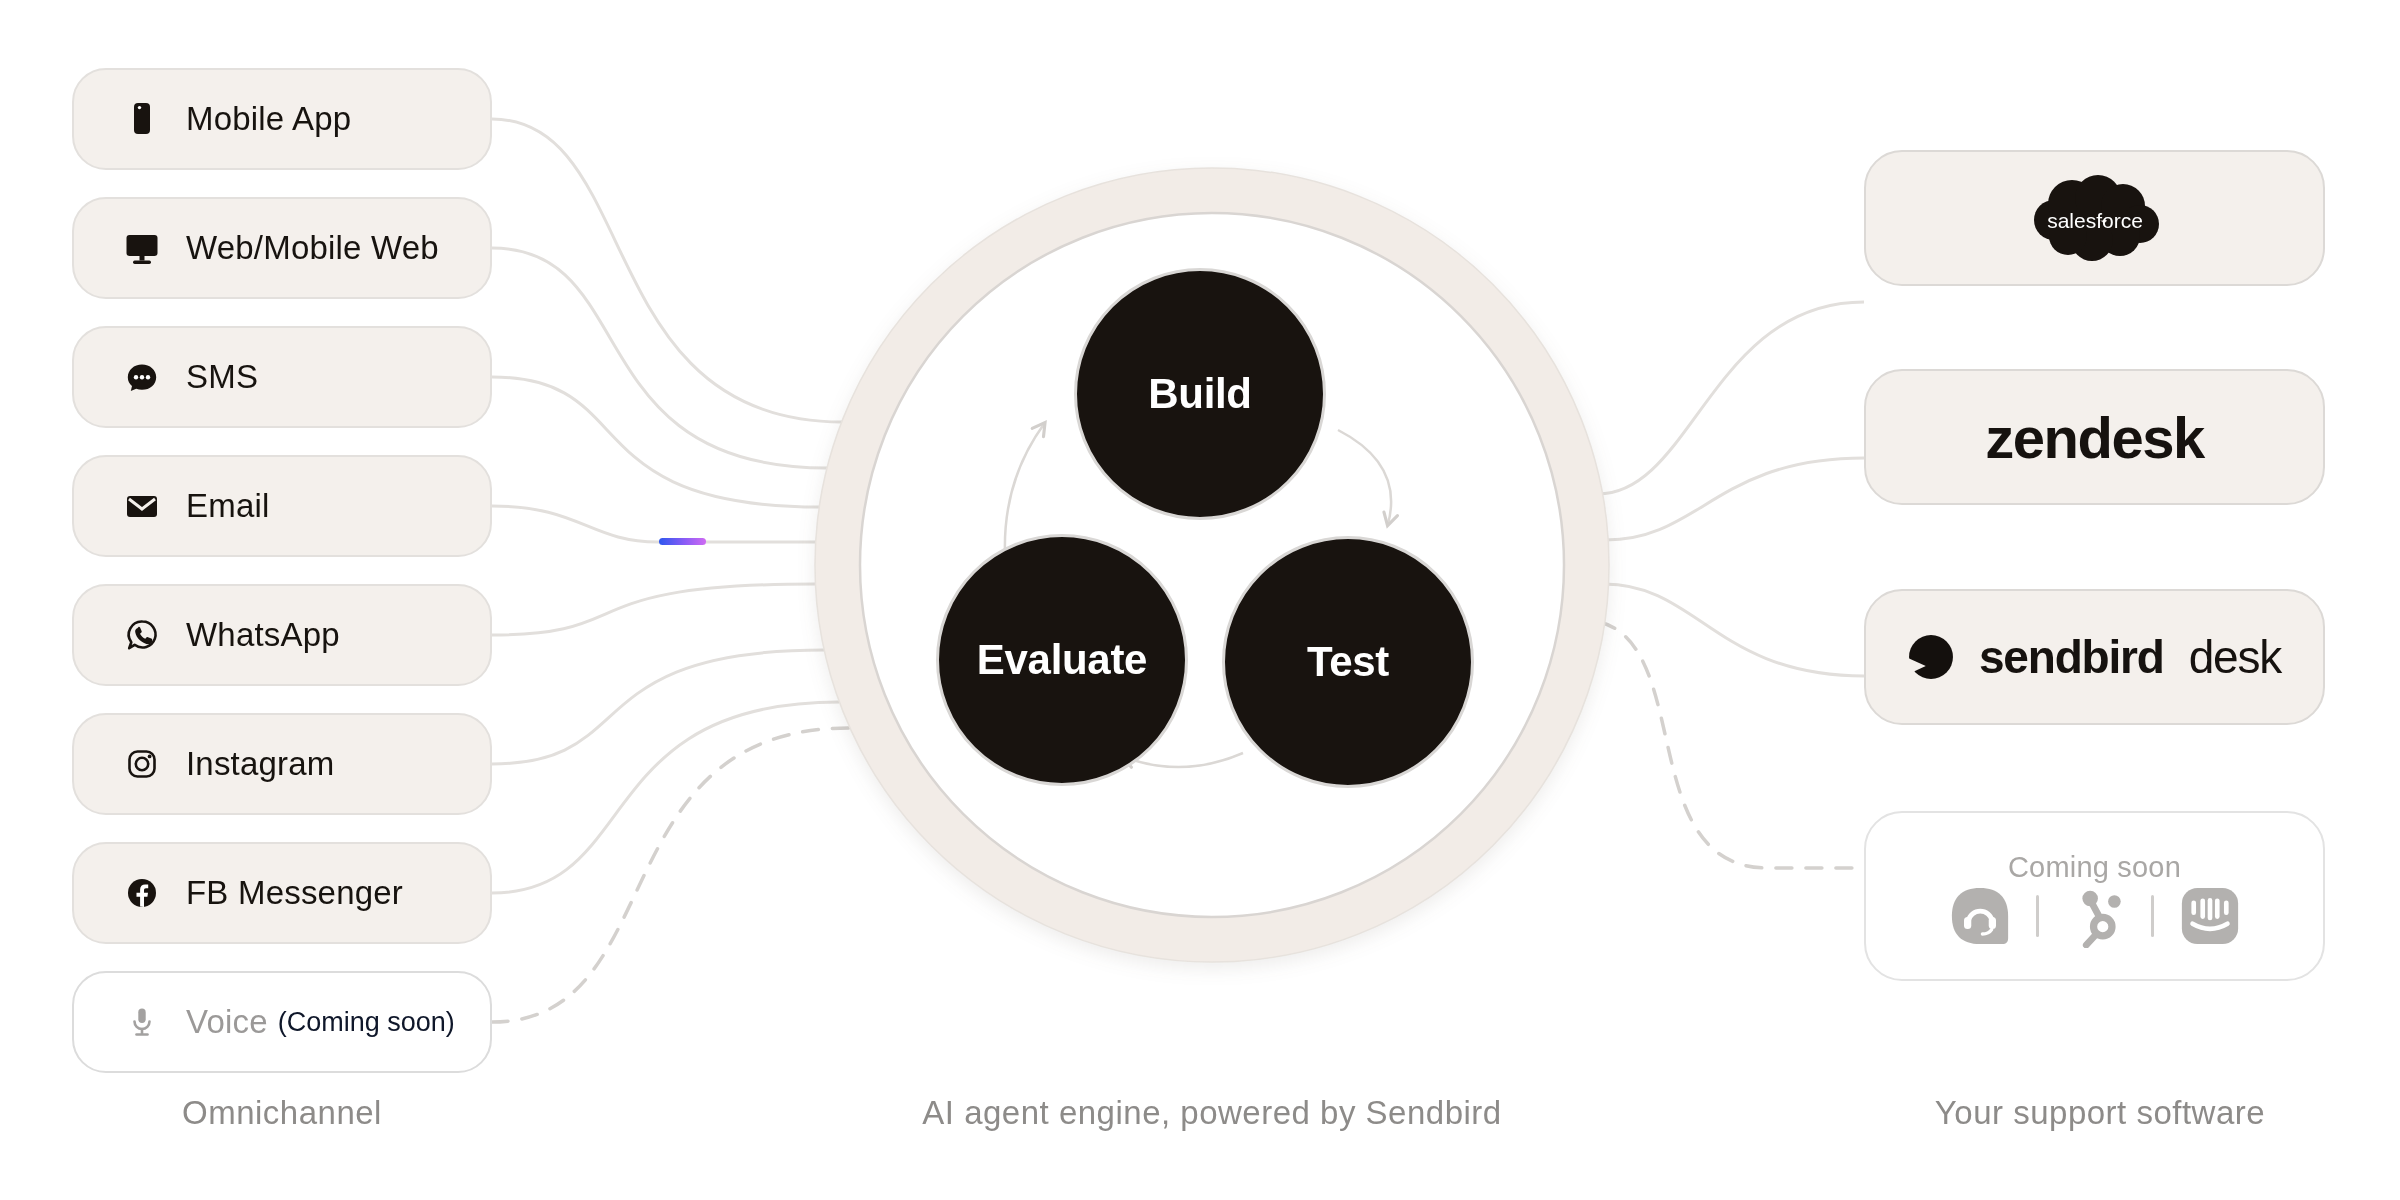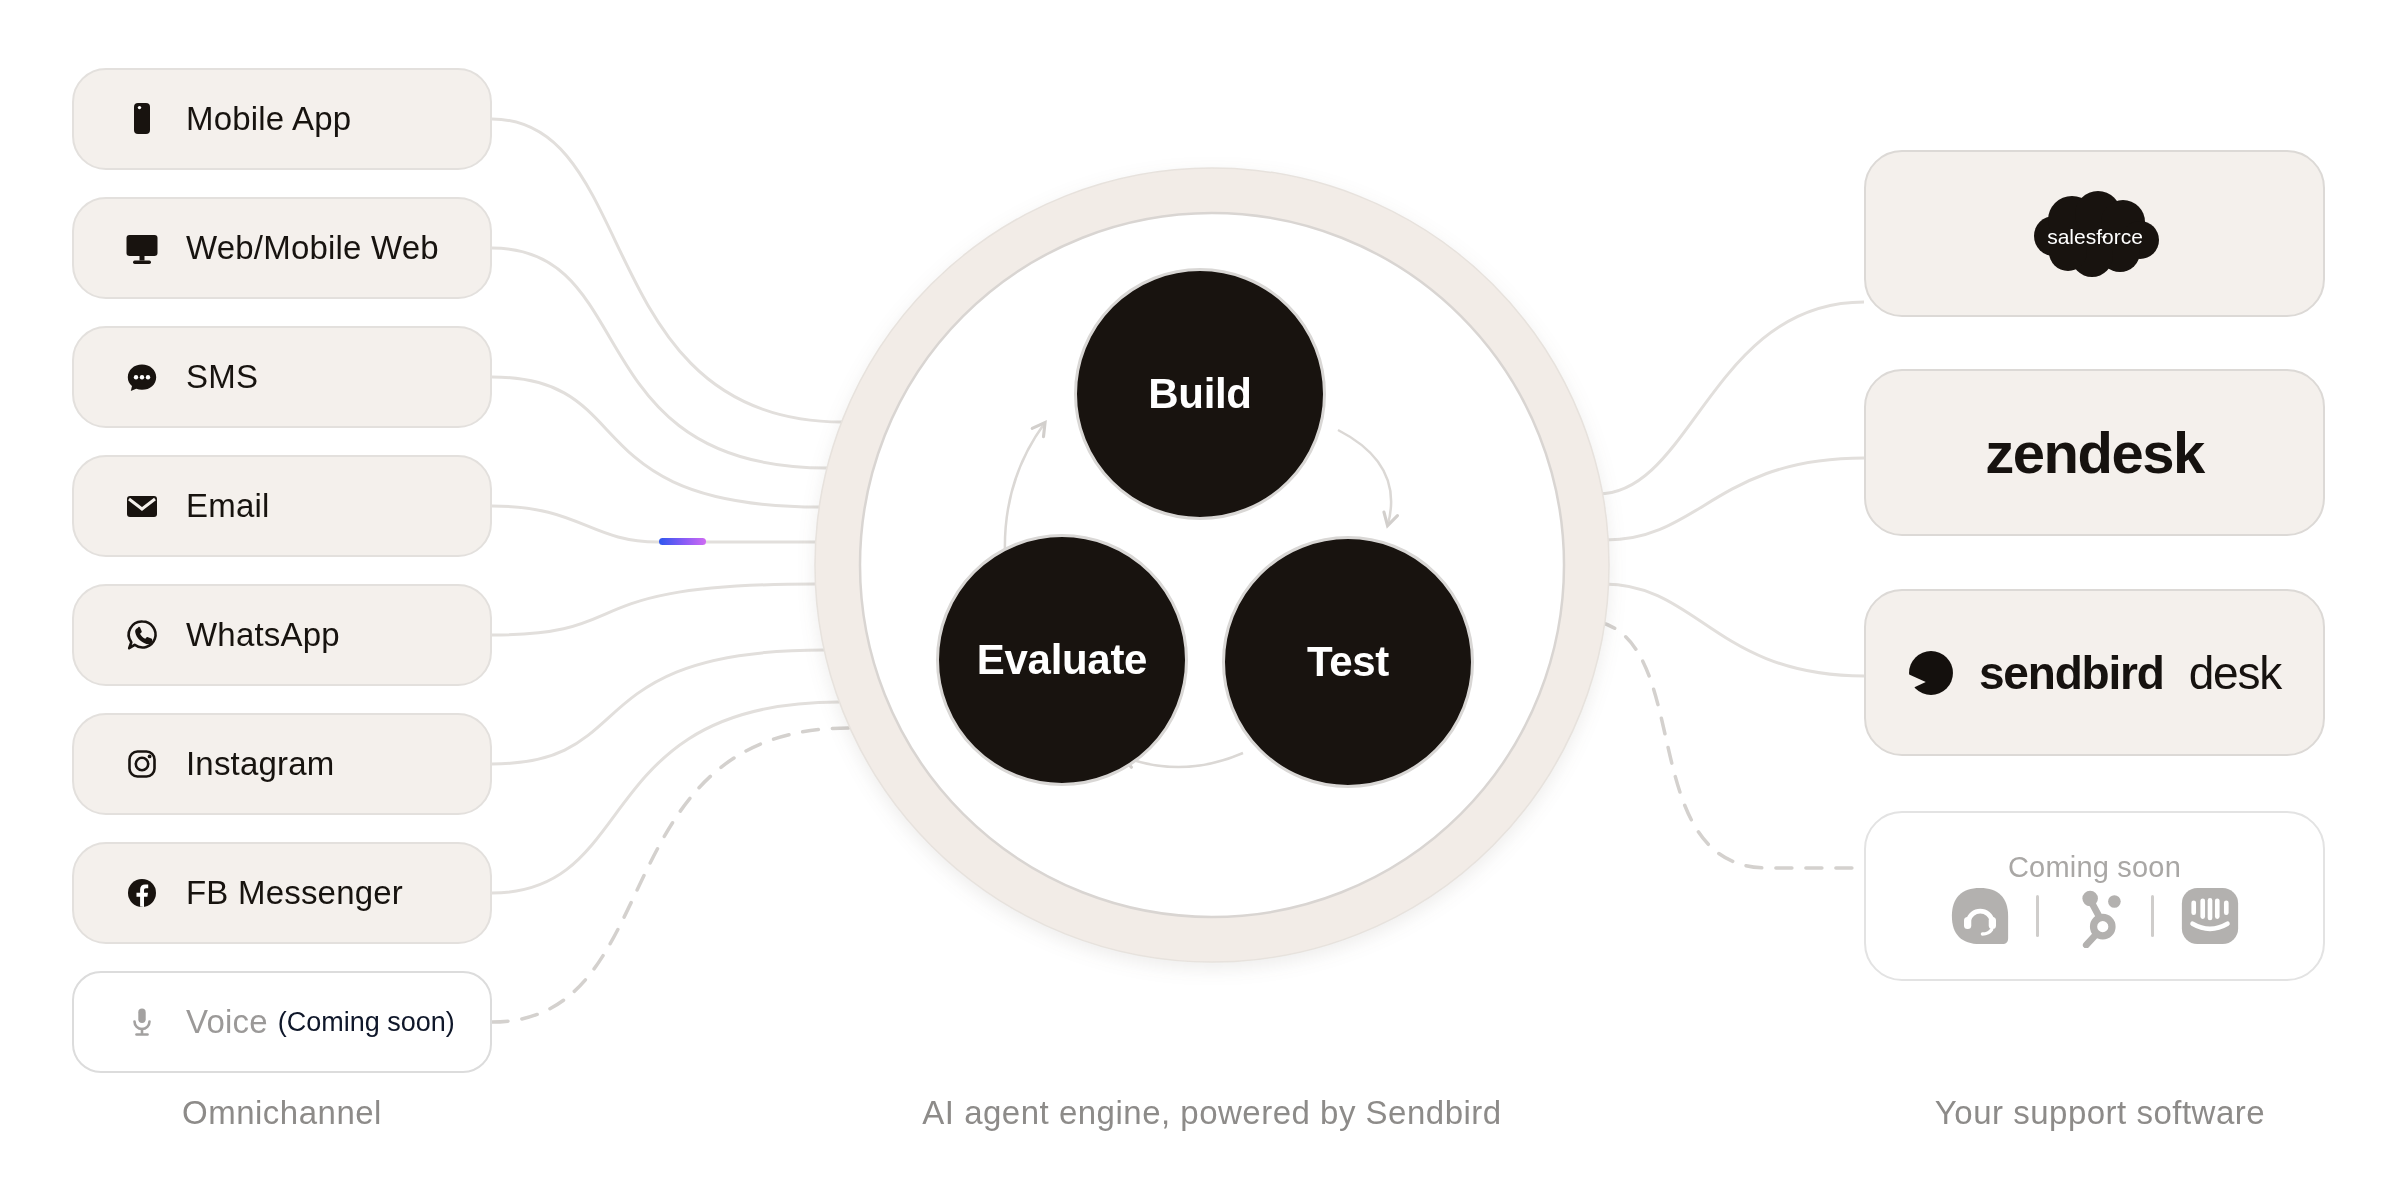--- a/index.html
+++ b/index.html
@@ -8,25 +8,25 @@
     background:#ffffff;font-family:"Liberation Sans",sans-serif;
   }
   svg.stage{position:absolute;left:0;top:0;z-index:1;}
   .pill{
     position:absolute;left:72px;width:420px;height:102px;box-sizing:border-box;
     background:#f4f0ec;border:2px solid #e3e0dd;border-radius:34px;
     display:flex;align-items:center;padding-left:46px;z-index:2;
   }
   .pill .icn{width:44px;height:44px;display:flex;align-items:center;justify-content:center;flex:none;}
   .pill .lbl{margin-left:22px;font-size:33px;font-weight:500;color:#17130f;letter-spacing:.2px;white-space:nowrap;}
-  .pill.ghost{background:#ffffff;border-color:#dcdcdc;border-radius:29px;}
+  .pill.ghost{background:#ffffff;border-color:#dcdcdc;}
   .pill.ghost .lbl{color:#9b9998;}
   .pill .sfx{margin-left:10px;font-size:27px;font-weight:400;color:#0f172a;white-space:nowrap;}
   .card{
-    position:absolute;left:1864px;width:461px;height:167px;box-sizing:border-box;
+    position:absolute;left:1864px;width:461px;height:136px;box-sizing:border-box;
     background:#f4f0ec;border:2px solid #dcd9d6;border-radius:38px;
     display:flex;align-items:center;justify-content:center;z-index:2;
   }
   .card.ghost{background:#ffffff;border-color:#e3e3e3;flex-direction:column;padding-top:6px;}
   .zendesk-word{font-size:58px;font-weight:700;letter-spacing:-1.5px;color:#16120f;}
   .sendbird-row{display:flex;align-items:center;gap:25px;}
   .sendbird-row .w1{font-size:46px;font-weight:700;letter-spacing:-1.2px;color:#16120f;}
   .sendbird-row .w2{font-size:46px;font-weight:400;letter-spacing:-1.2px;color:#16120f;}
   .coming-label{font-size:29px;font-weight:500;color:#a9a7a5;letter-spacing:.2px;}
   .partner-row{display:flex;align-items:center;gap:24px;}

